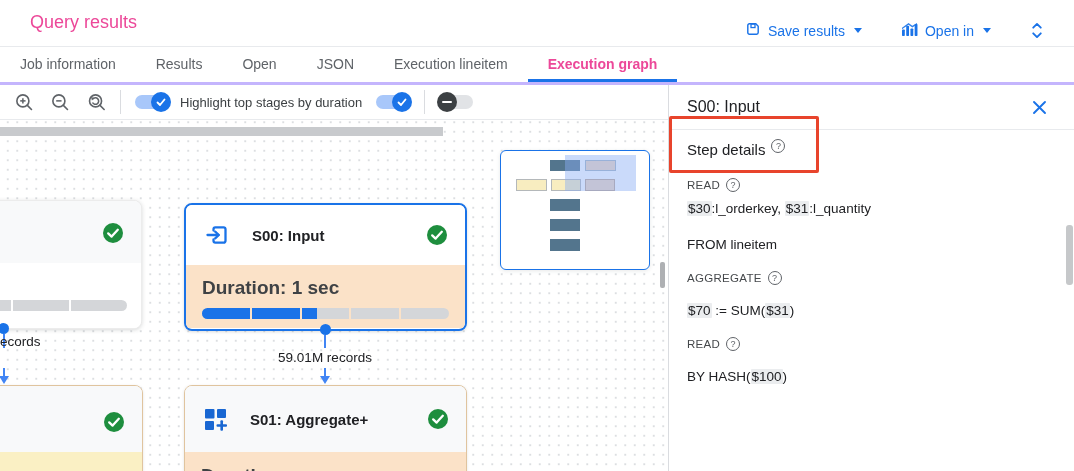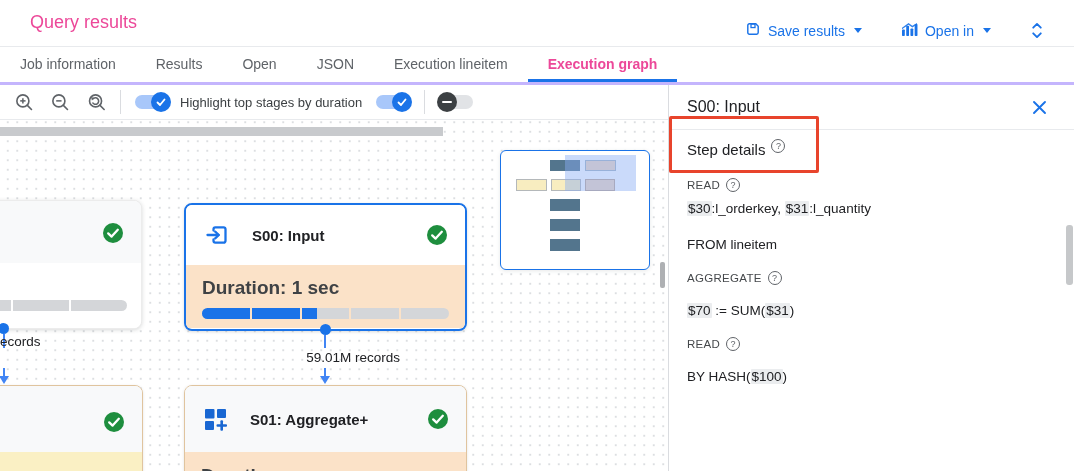--- a/index.html
+++ b/index.html
@@ -62,21 +62,21 @@
   .pbar .seg { flex:1; background:#d4d6d9; height:100%; position:relative; overflow:hidden; }
   .pbar .segfill { position:absolute; left:0; top:0; bottom:0; background:#1a73e8; }
   .pbar-ltop { position:absolute; left:16px; right:14px; bottom:17px; margin-top:0; }
 
   .check-badge { width:22px; height:22px; flex:0 0 auto; }
 
   .edge-dot { position:absolute; width:11px; height:11px; border-radius:50%; background:#1a73e8; }
   .edge-line { position:absolute; width:2.5px; background:#4285f4; }
   .edge-arrow { position:absolute; width:0; height:0; border-left:5px solid transparent; border-right:5px solid transparent; border-top:8px solid #4285f4; }
   .edge-label { position:absolute; font-size:13.5px; color:#202124; white-space:nowrap; }
-  .edge-label.centered { width:150px; text-align:right; }
+  .edge-label.centered { width:150px; text-align:center; }
 
   
   .minimap { position:absolute; left:500px; top:30px; width:150px; height:120px; background:#fff;
     border:1.5px solid #1a73e8; border-radius:6px; box-shadow:0 1px 4px rgba(60,64,67,.12); }
   .mm-rect { position:absolute; }
   .mm-viewport { position:absolute; background:rgba(138,173,244,0.45); }
 
   
   .panel { position:absolute; left:668px; top:85px; width:406px; height:386px; background:#fff; border-left:1px solid #dadce0; }
   .panel-title-row { height:45px; border-bottom:1px solid #e8eaed; display:flex; align-items:center; padding:0 26px 0 18px; }

